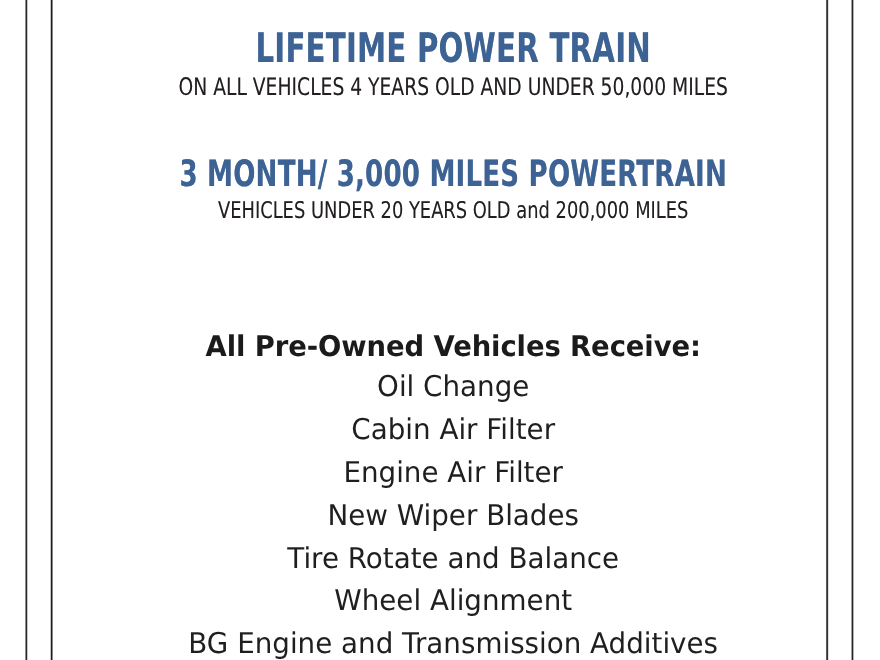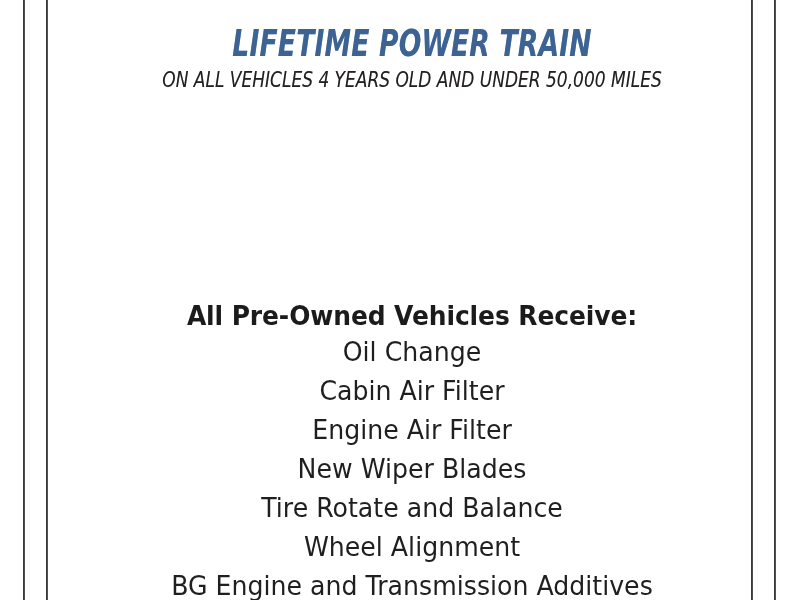--- a/index.html
+++ b/index.html
@@ -41,21 +41,21 @@
   .content {
     position: absolute;
     left: 50px;
     right: 26px;
     top: 0;
     bottom: 0;
     text-align: center;
   }
 
   
-  .warranty-block { width: 100%; font-style: italic; }
+  .warranty-block { width: 100%; }
 
   .w-title {
     color: #3d6294;
     font-family: "DejaVu Sans Condensed", "Liberation Sans Narrow", "Liberation Sans", sans-serif;
     font-weight: 700;
     letter-spacing: 0.2px;
     white-space: nowrap;
     text-shadow: 0 0 0.6px rgba(61,98,148,0.45);
   }
   .w-sub {
@@ -135,20 +135,24 @@
   <div class="frame-rule r1"></div>
   <div class="frame-rule r2"></div>
 
   <div class="content">
 
     <div class="warranty-block" id="warranty-1">
       <div class="w-title">LIFETIME POWER TRAIN</div>
       <div class="w-sub">ON ALL VEHICLES 4 YEARS OLD AND UNDER 50,000 MILES</div>
     </div>
 
+    <div class="warranty-block" id="warranty-2">
+      <div class="w-title">3 MONTH/ 3,000 MILES POWERTRAIN</div>
+      <div class="w-sub">VEHICLES UNDER 20 YEARS OLD and 200,000 MILES</div>
+    </div>
 
     <div id="services">
       <div id="services-heading">All Pre-Owned Vehicles Receive:</div>
       <ul id="services-list">
         <li>Oil Change</li>
         <li>Cabin Air Filter</li>
         <li>Engine Air Filter</li>
         <li>New Wiper Blades</li>
         <li>Tire Rotate and Balance</li>
         <li>Wheel Alignment</li>

